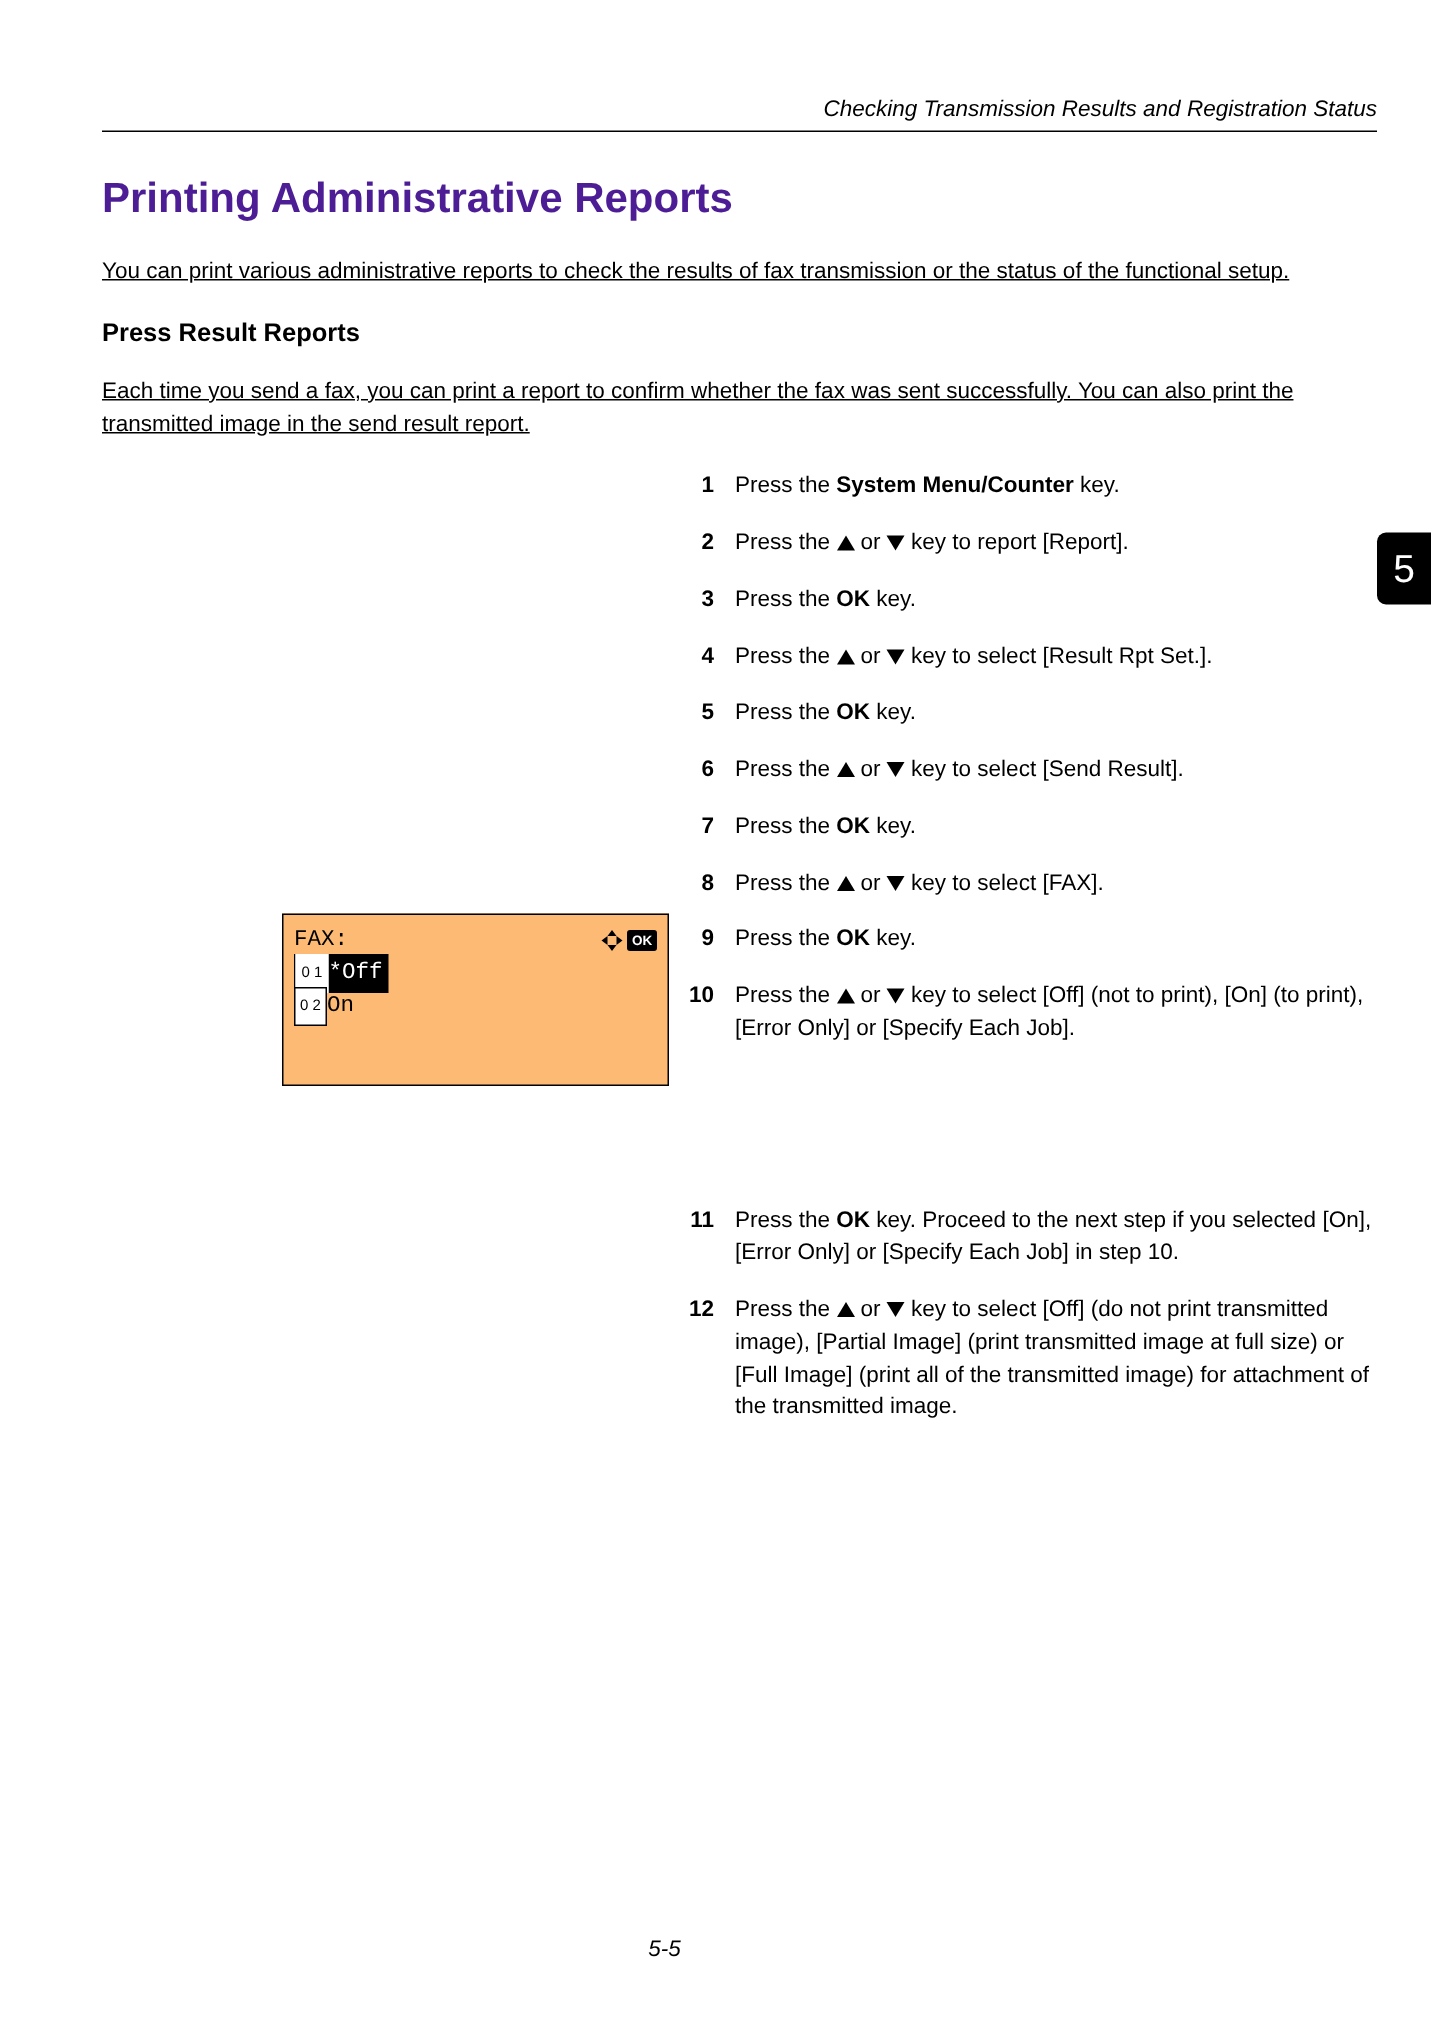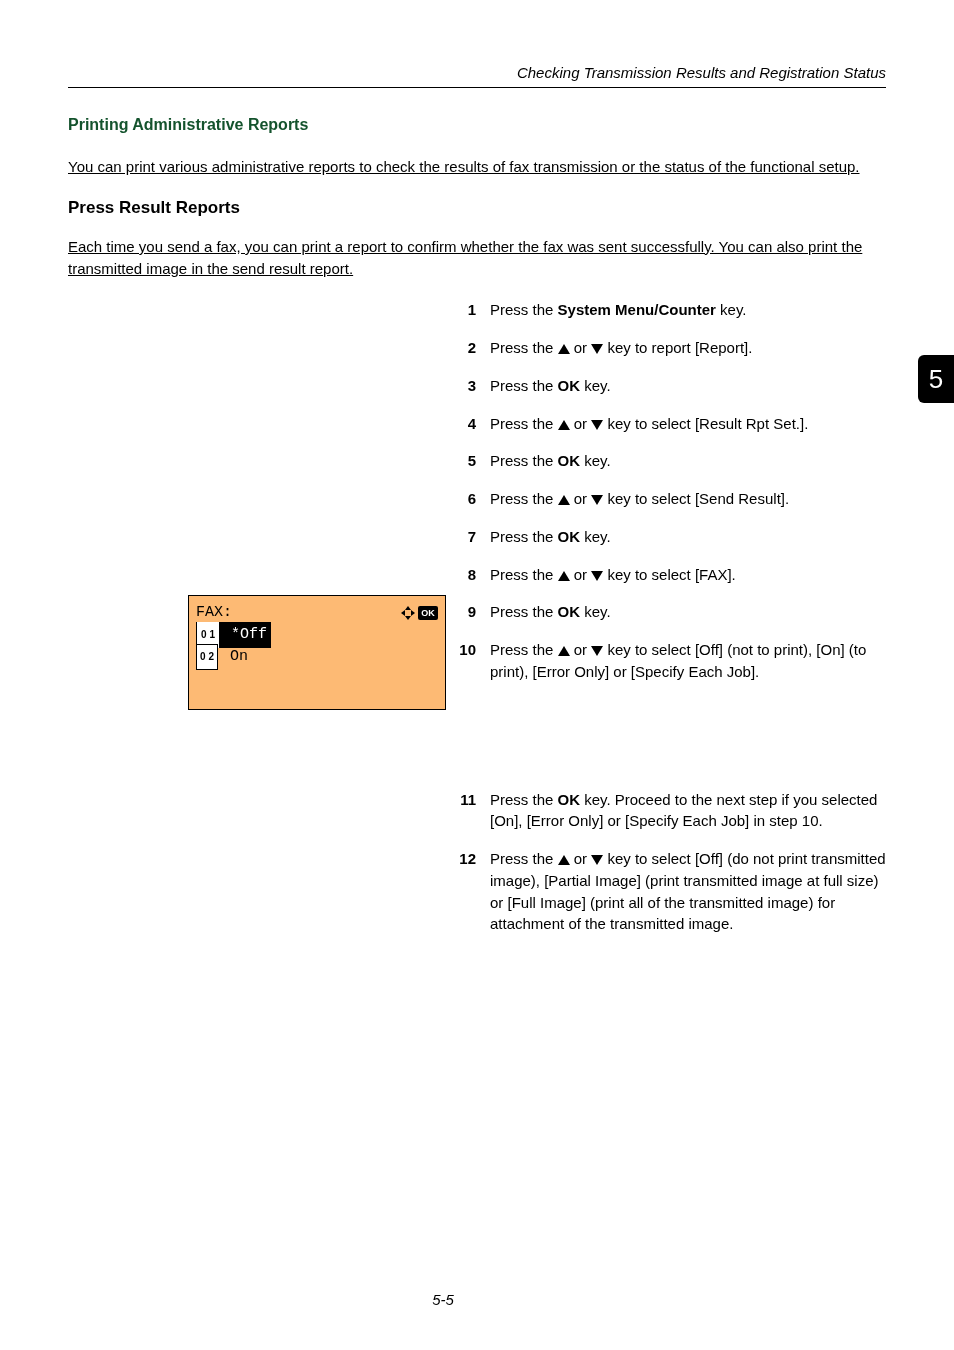--- a/index.html
+++ b/index.html
@@ -1,33 +1,33 @@
 <!DOCTYPE html>
 <html><head>
 <meta charset="utf-8">
 <style>
   * { box-sizing: border-box; margin: 0; padding: 0; }
   html, body { width: 954px; height: 1350px; background: #fff; font-family: Arial, Helvetica, sans-serif; color: #000; }
-  .page { position: relative; width: 954px; height: 1350px; padding: 64px 68px 40px 68px; }
+  .page { position: relative; width: 954px; height: 1350px; padding: 64px 36px 40px 68px; }
   .hdr { display: flex; justify-content: flex-end; font-style: italic; font-size: 15px; margin-bottom: 6px; }
   .hr { border: none; border-top: 1.5px solid #000; margin-bottom: 28px; }
-  .h1 { color: #14532d; font-weight: bold; font-size: 16px; margin-bottom: 22px; }
+  .h1 { color: #4c1d95; font-weight: bold; font-size: 28px; margin-bottom: 22px; }
   .para { font-size: 15px; line-height: 1.45; margin-bottom: 20px; text-decoration: underline; }
   .h2 { font-weight: bold; font-size: 17px; margin-bottom: 18px; }
   .columns { position: relative; }
   .stepblock { margin-left: 380px; }
   .step { display: flex; margin-bottom: 16px; font-size: 15px; line-height: 1.45; }
   .stepnum { font-weight: bold; min-width: 28px; text-align: right; margin-right: 14px; }
   .steptxt { flex: 1; }
   .lcd { position: absolute; left: 120px; top: 296px; width: 258px; height: 115px; border: 1.5px solid #000; background: #fdba74; padding: 6px 7px 6px 7px; font-family: "Courier New", monospace; font-size: 15px; line-height: 22px; }
   .lcd-row { display: flex; align-items: center; height: 22px; }
   .lcd-title { flex: 1; }
   .lcd-icons { display: flex; align-items: center; gap: 2px; }
   .lcd-sel { background: #000; color: #fff; display: inline-flex; align-items: center; padding: 0 4px 0 1px; }
-  .numbox { display: inline-flex; align-items: center; justify-content: center; border: 1.5px solid #000; width: 22px; height: 26px; font-size: 10px; font-family: Arial, sans-serif; font-weight: bold; background: #fff; color: #000; margin-right: 12px; line-height: 1; }
+  .numbox { display: inline-flex; align-items: center; justify-content: center; border: 1.5px solid #000; width: 22px; height: 26px; font-size: 10px; font-family: Arial, sans-serif; font-weight: normal; background: #fff; color: #000; margin-right: 0; line-height: 1; }
   .numbox.inv { background: #fff; color: #000; border-color: #fff; }
   .okglyph { display: inline-flex; align-items: center; justify-content: center; background: #000; color: #fff; width: 20px; height: 14px; font-size: 9px; font-weight: bold; font-family: Arial, sans-serif; border-radius: 2px; }
   .tri-up, .tri-down { display: inline-block; width: 0; height: 0; vertical-align: middle; }
   .tri-up { border-left: 6px solid transparent; border-right: 6px solid transparent; border-bottom: 10px solid #000; }
   .tri-down { border-left: 6px solid transparent; border-right: 6px solid transparent; border-top: 10px solid #000; }
   .sidebadge { position: absolute; right: 0; top: 355px; width: 36px; height: 48px; background: #000; color: #fff; display: flex; align-items: center; justify-content: center; font-size: 26px; border-top-left-radius: 6px; border-bottom-left-radius: 6px; }
   .footer { position: absolute; bottom: 42px; left: 0; width: 886px; text-align: center; font-style: italic; font-size: 15px; }
   .b { font-weight: bold; }
   svg.nav { vertical-align: middle; }
 </style>

